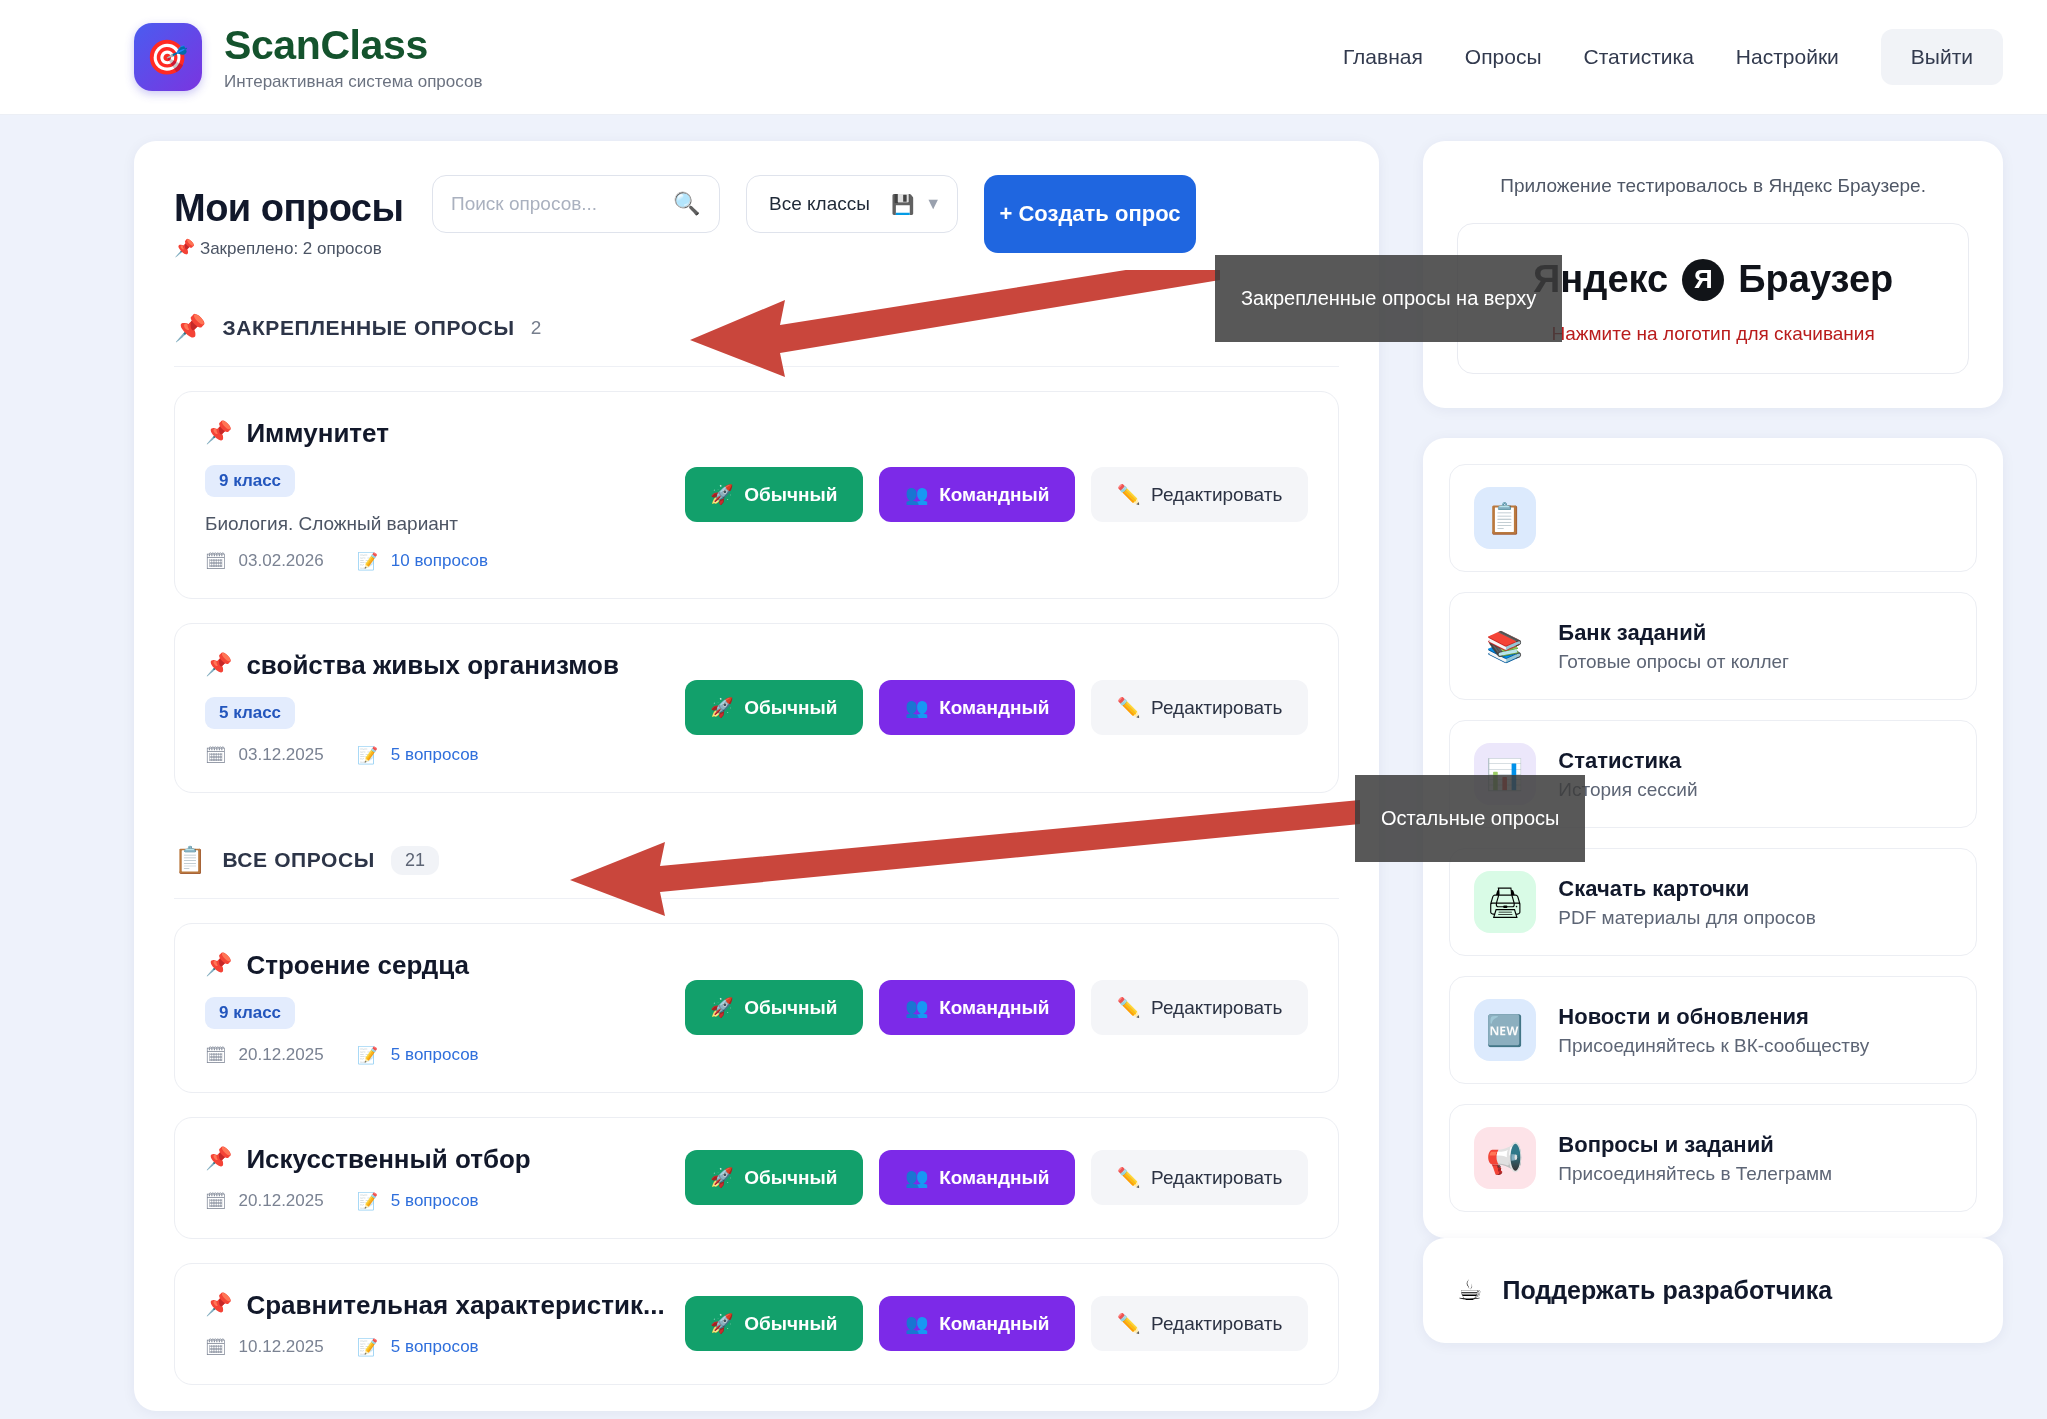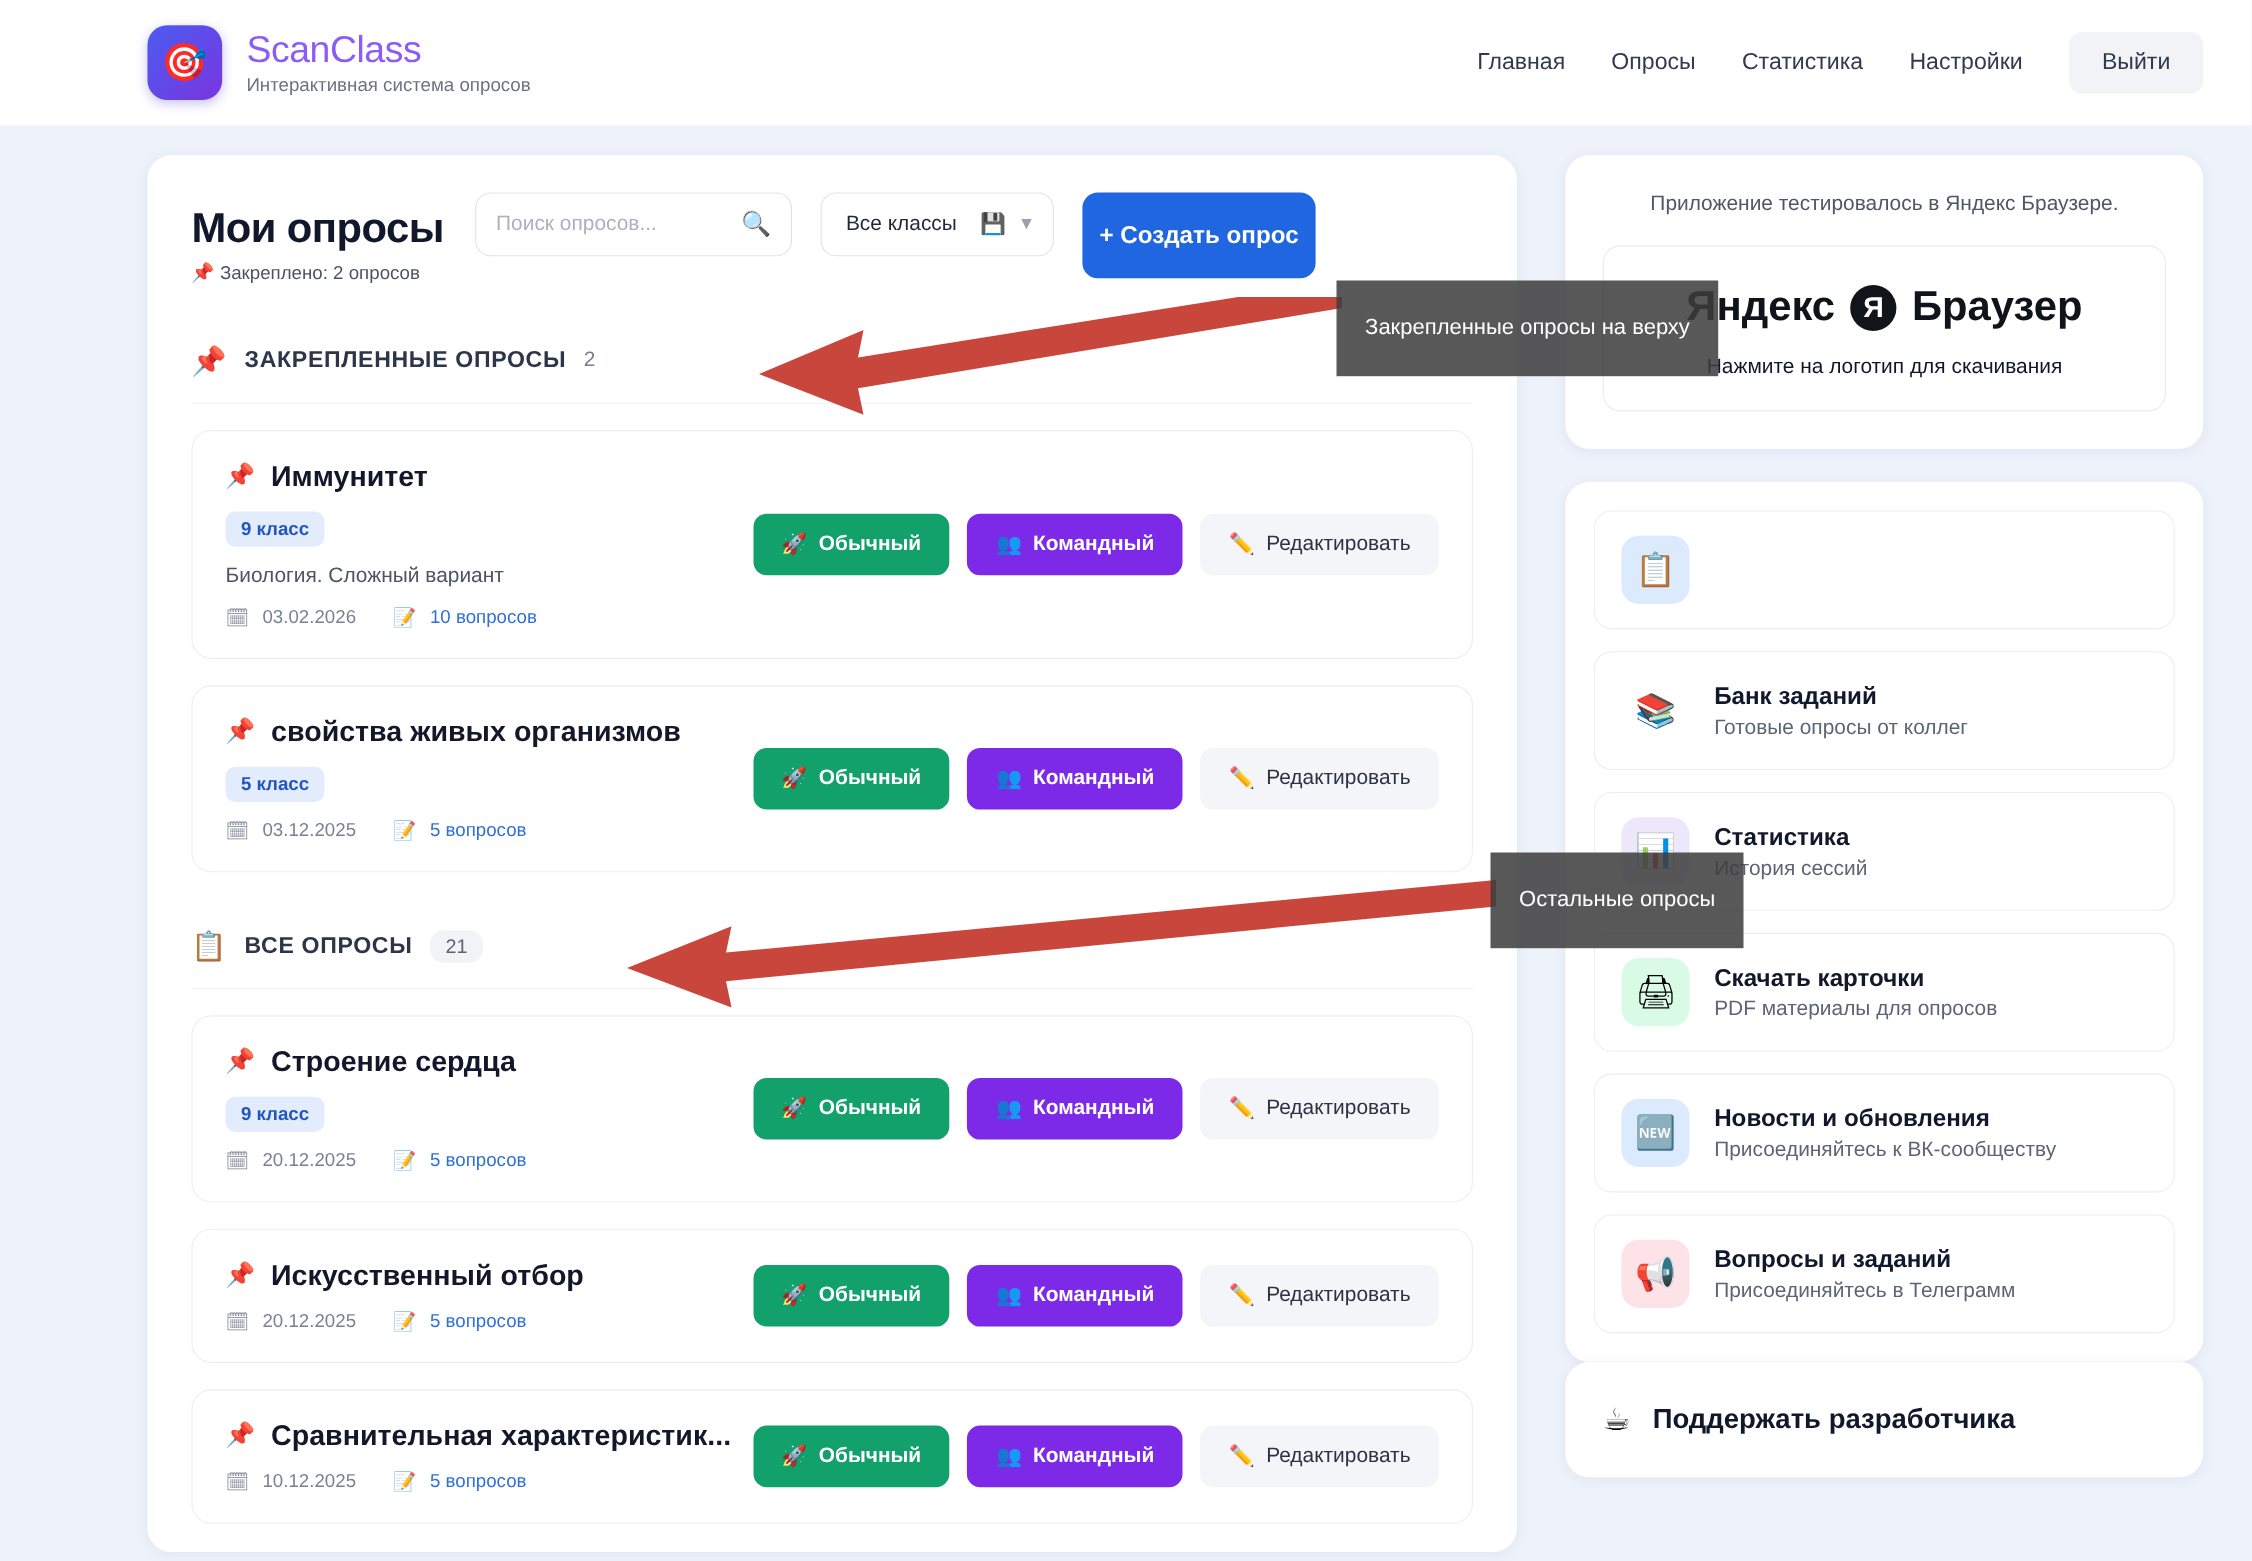--- a/index.html
+++ b/index.html
@@ -20,21 +20,21 @@
   }
   .brand { display: flex; align-items: center; gap: 22px; }
   .brand-logo {
     width: 68px; height: 68px; border-radius: 18px;
     background: linear-gradient(135deg, #4a5cf0 0%, #7a35e0 100%);
     display: flex; align-items: center; justify-content: center;
     font-size: 34px; line-height: 1;
     box-shadow: 0 3px 10px rgba(80,70,220,.3);
   }
   .brand-text .brand-title {
-    font-size: 34px; font-weight: normal; color: #8b5cf6; letter-spacing: -.4px;
+    font-size: 41px; font-weight: bold; color: #14532d; letter-spacing: -.4px;
   }
   .brand-text .brand-sub {
     font-size: 17px; color: #6b7280; margin-top: 3px;
   }
   .nav { margin-left: auto; display: flex; align-items: center; gap: 42px; }
   .nav-link {
     font-size: 21px; color: #323a4e; text-decoration: none; white-space: nowrap;
   }
   .nav-logout {
     font-size: 21px; color: #323a4e; background: #f1f3f7;
@@ -151,21 +151,21 @@
   }
   .yandex-logo {
     font-size: 38px; font-weight: bold; color: #10131a;
     display: flex; align-items: center; justify-content: center; gap: 14px;
   }
   .yandex-mark {
     width: 42px; height: 42px; border-radius: 50%; background: #111418;
     color: #fff; font-size: 26px; font-weight: bold;
     display: flex; align-items: center; justify-content: center;
   }
-  .yandex-hint { font-size: 19px; color: #0f172a; margin-top: 22px; }
+  .yandex-hint { font-size: 19px; color: #b91c1c; margin-top: 22px; }
 
   .menu-card { padding: 26px 26px; }
   .menu-item {
     display: flex; align-items: center; gap: 22px;
     border: 1px solid #eceef3; border-radius: 16px;
     padding: 22px 24px; margin-bottom: 20px; cursor: pointer; background: #fff;
   }
   .menu-item:last-child { margin-bottom: 0; }
   .menu-icon {
     width: 62px; height: 62px; border-radius: 16px; flex: none;

